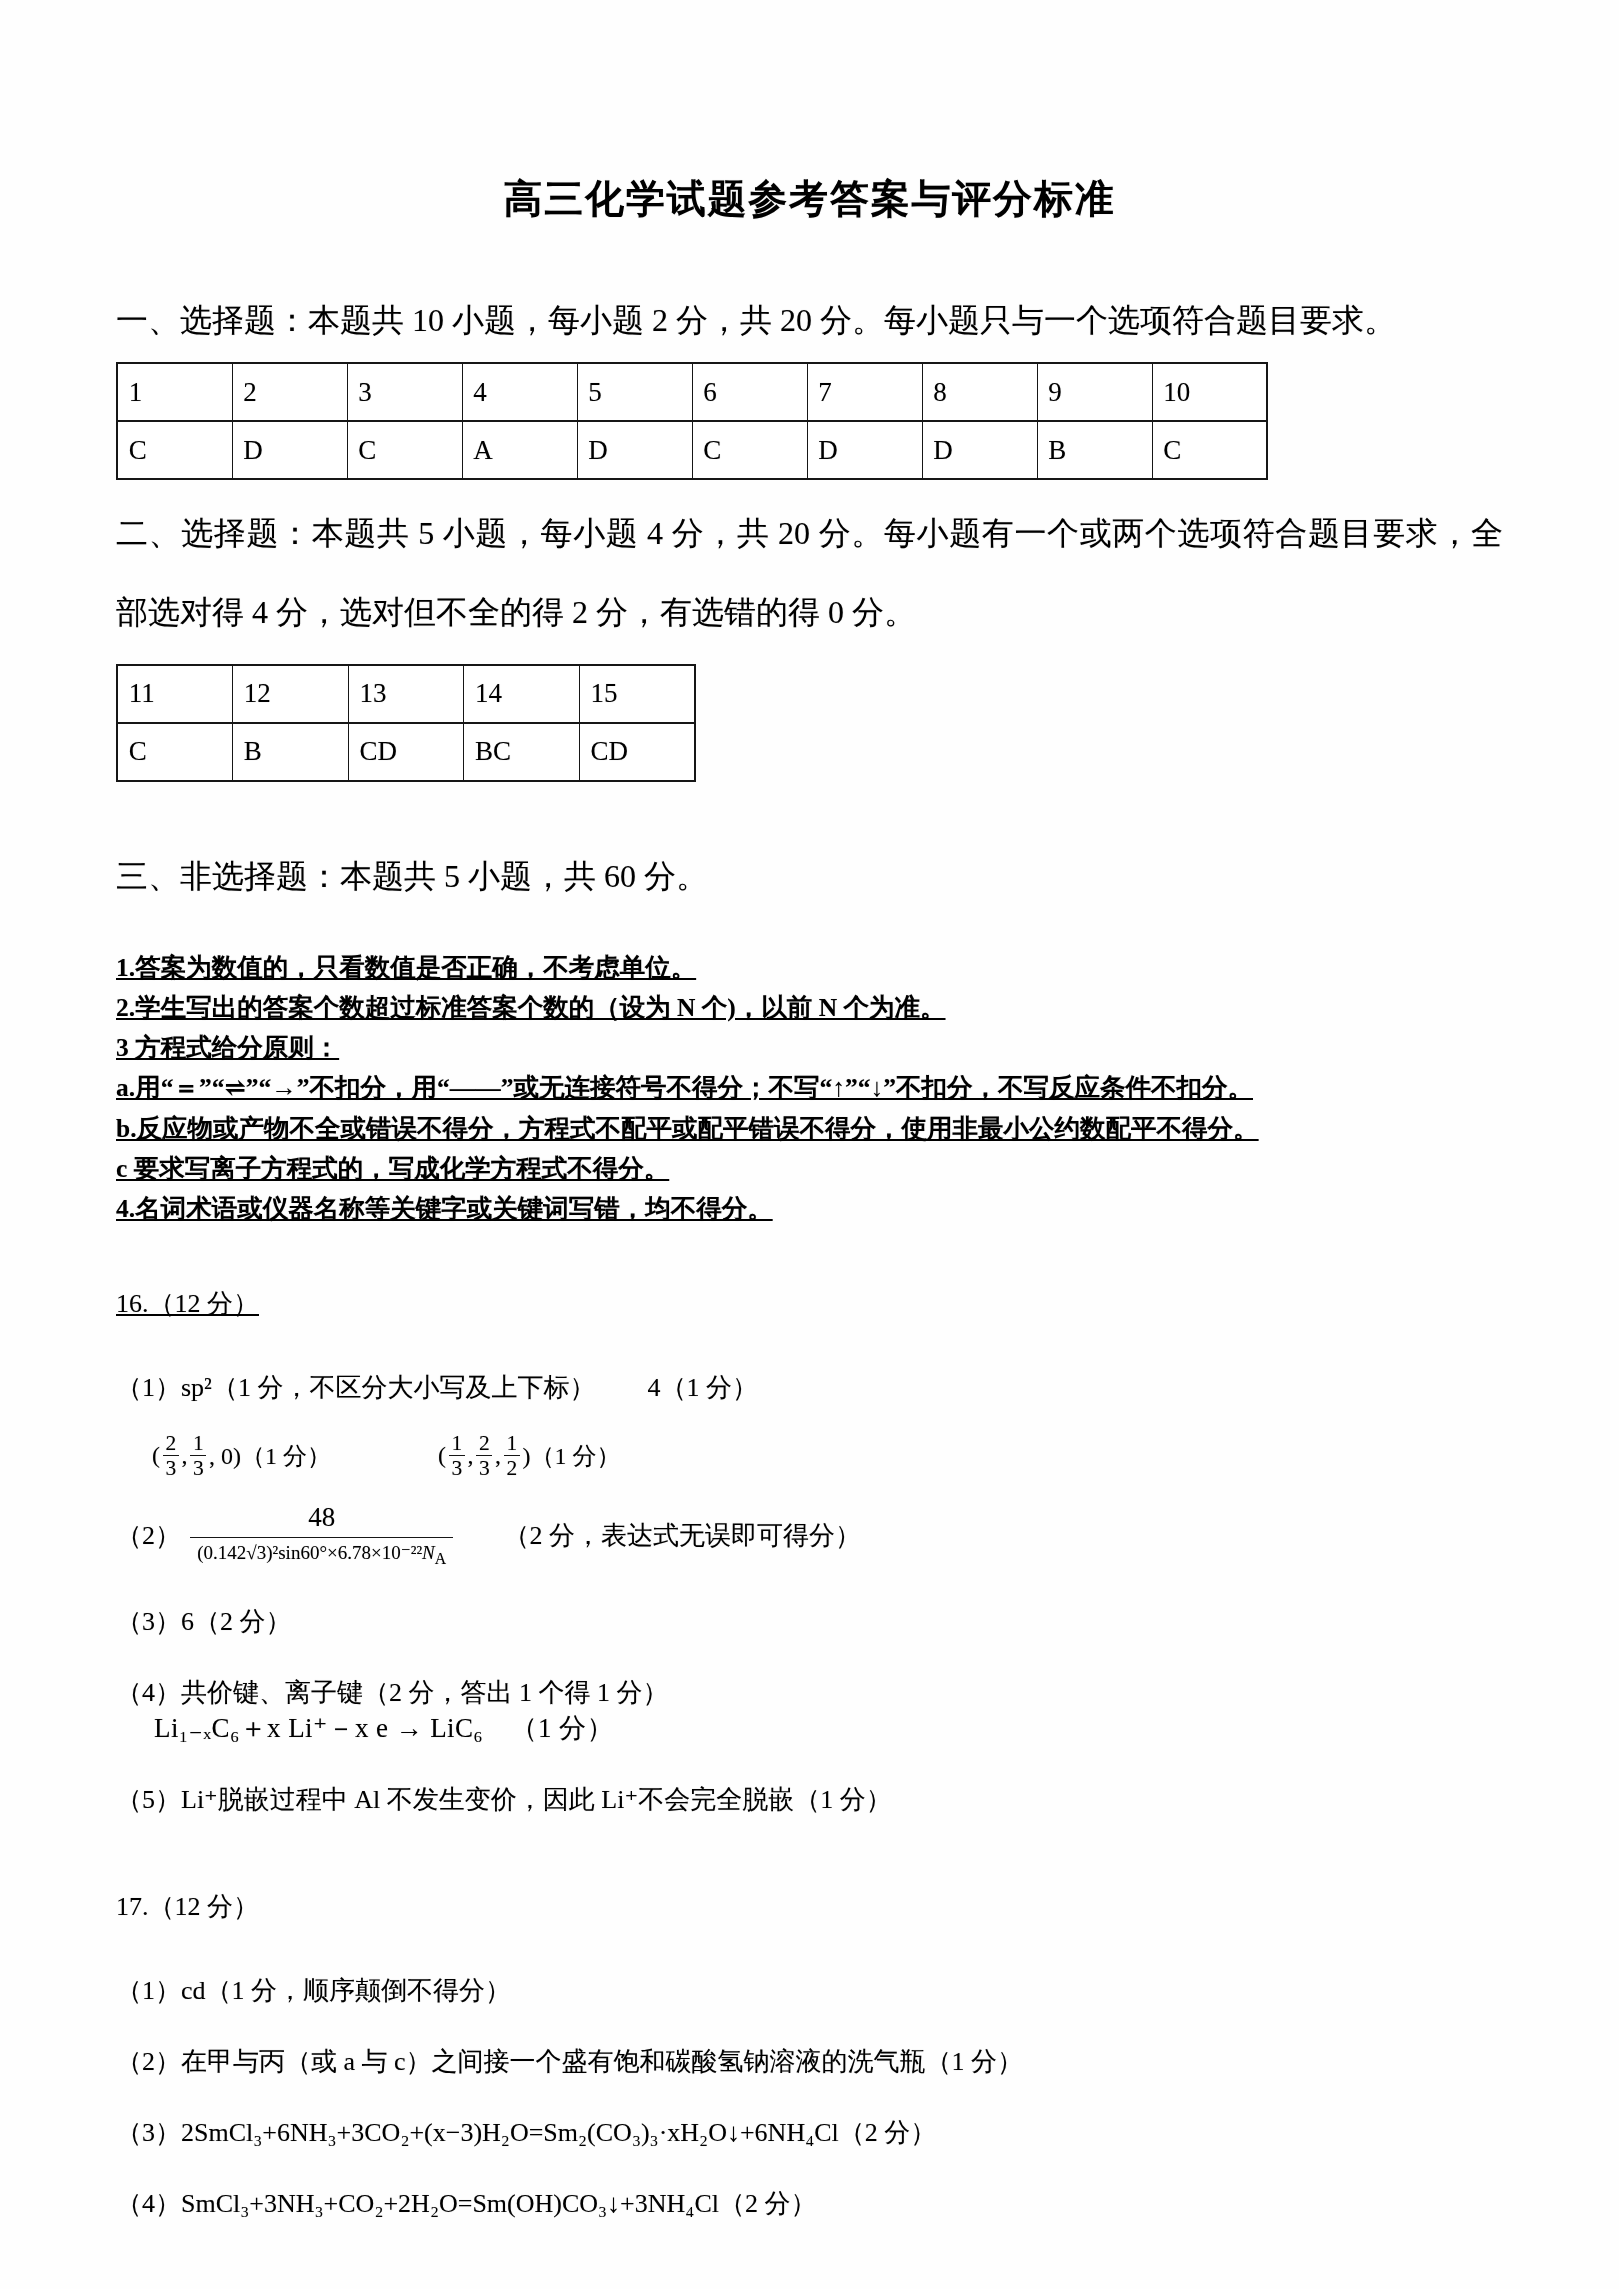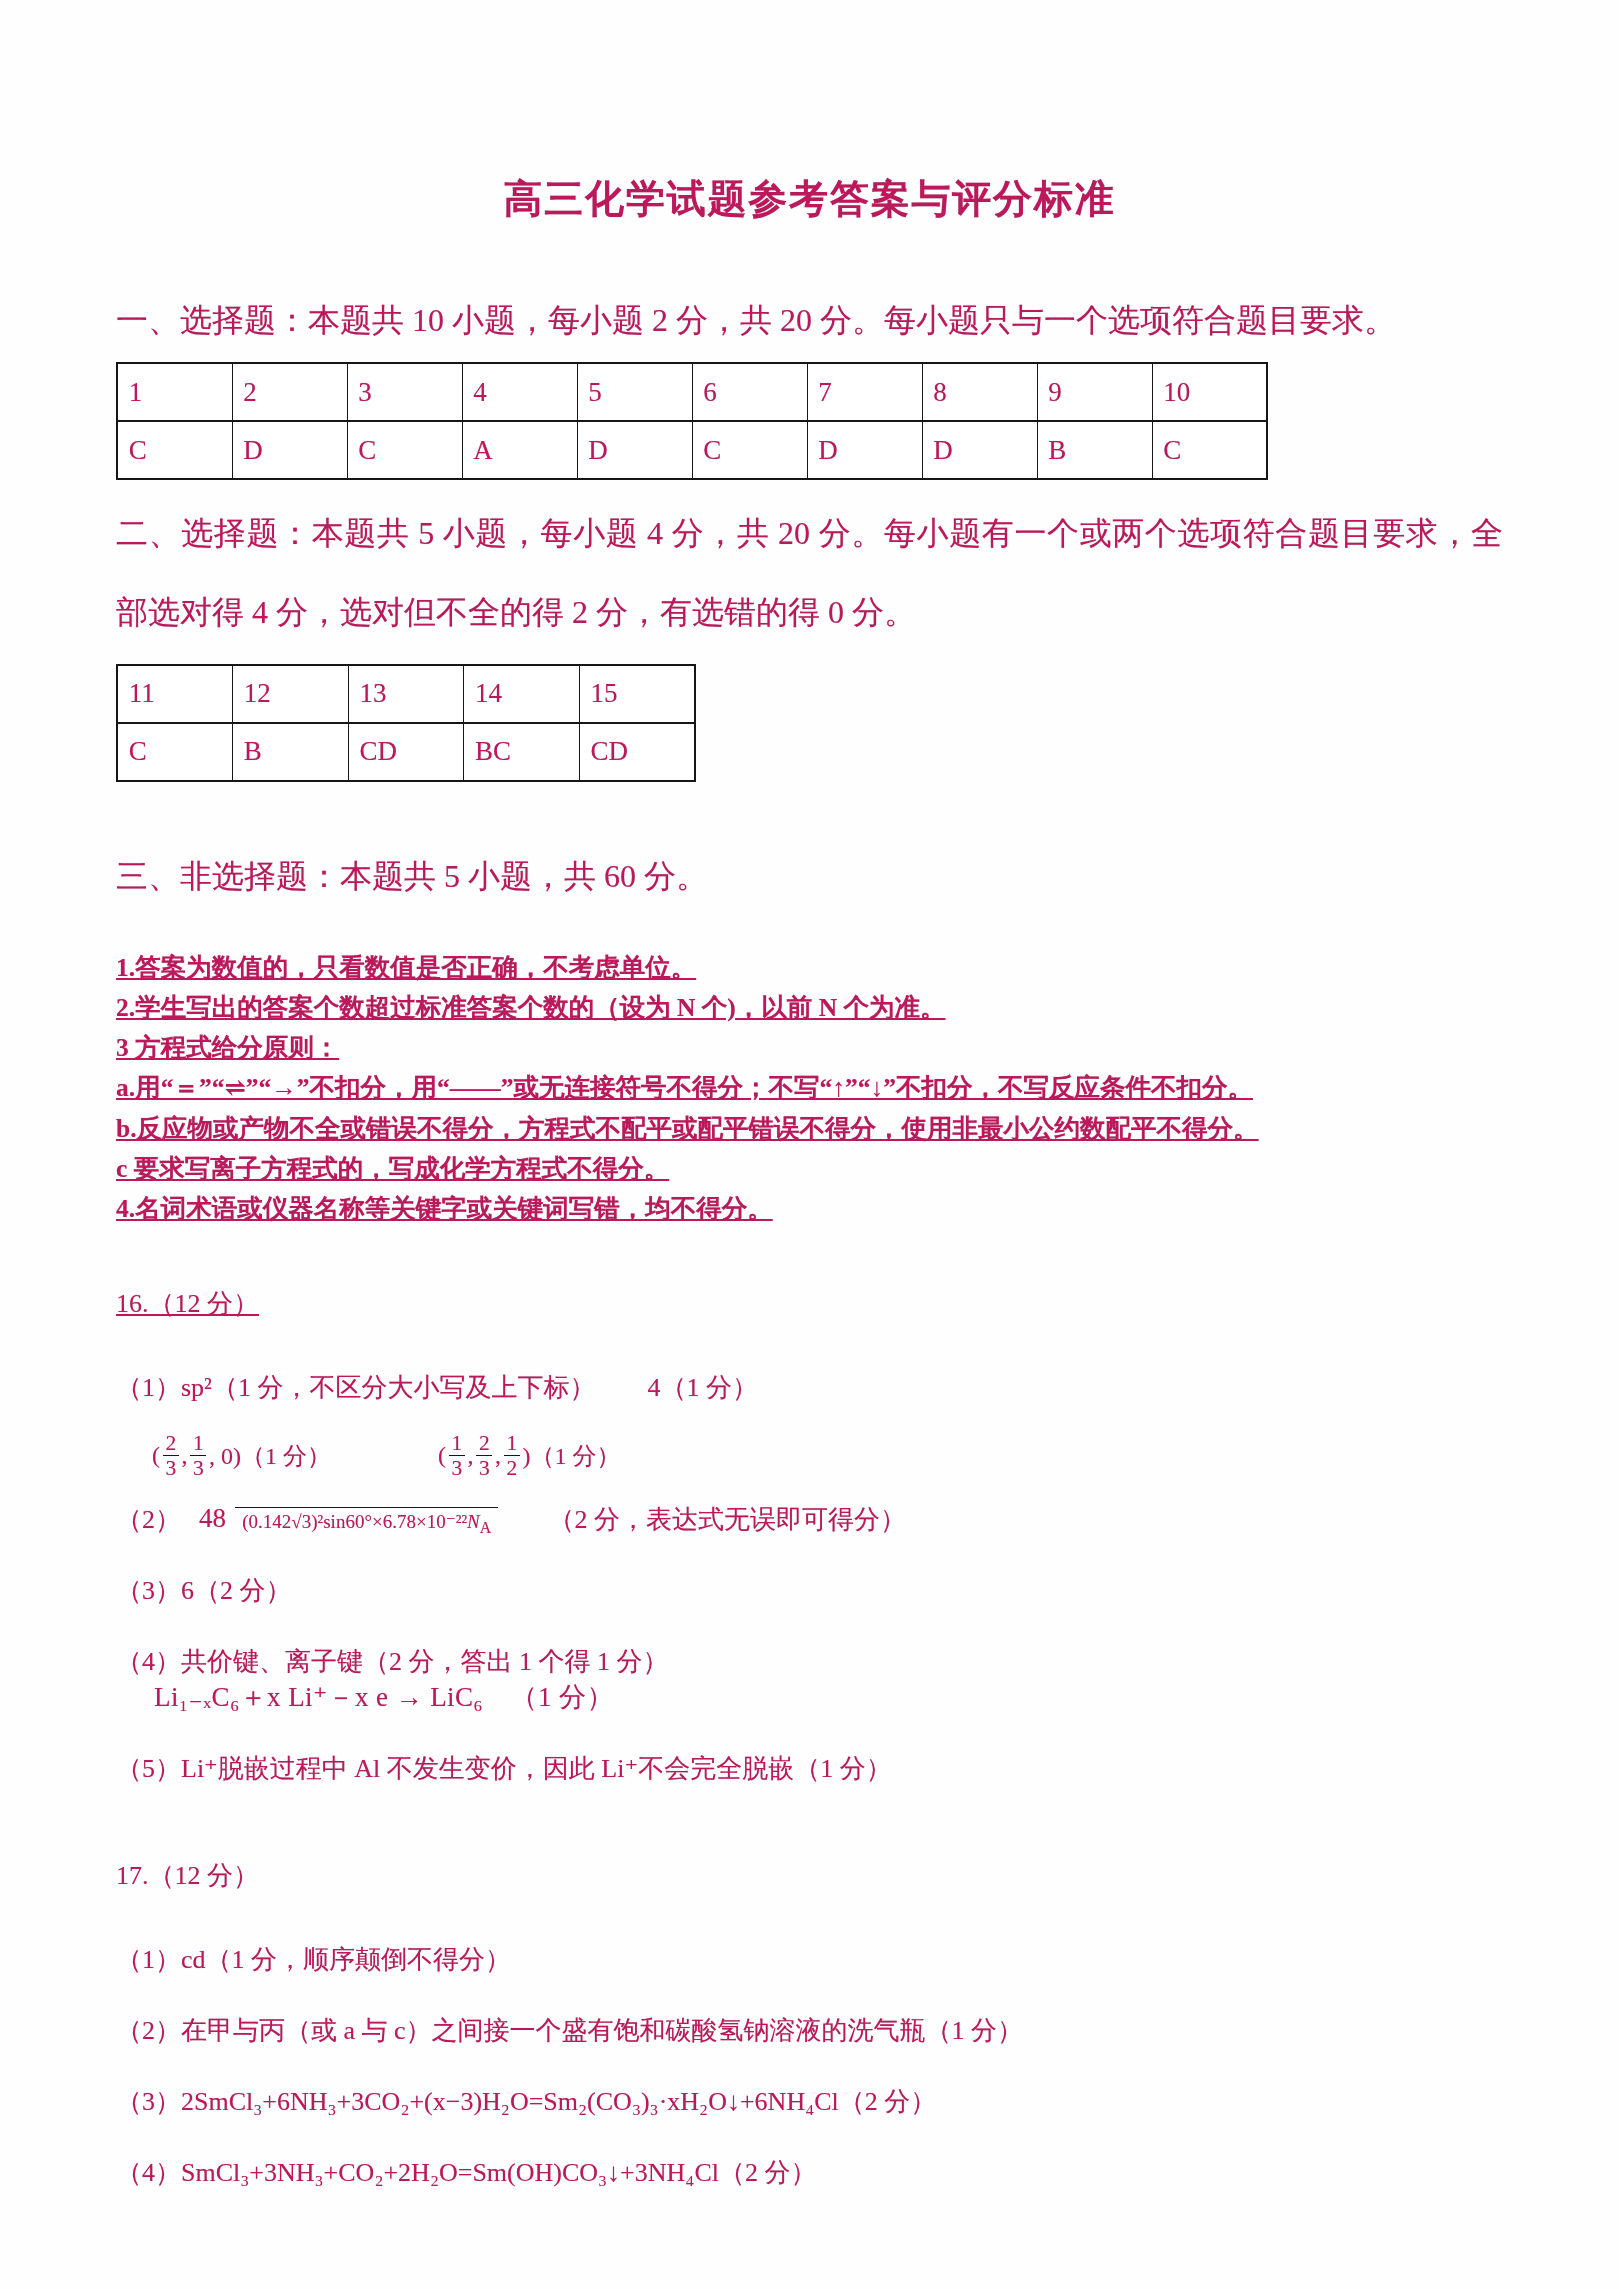--- a/index.html
+++ b/index.html
@@ -4,21 +4,21 @@
 <style>
   html, body { margin: 0; padding: 0; background: #ffffff; }
   .page {
     position: relative;
     width: 1619px;
     min-height: 2289px;
     margin: 0 auto;
     box-sizing: border-box;
     padding: 0 116px 54px 116px;
     background: #fefefe;
-    color: #be185d;
+    color: #000000;
     font-family: "Liberation Serif", "DejaVu Serif", serif;
     text-shadow: 0 0 0.9px rgba(20,20,20,0.30);
     overflow: hidden;
   }
   .doc-title {
     margin-top: 172px;
     text-align: center;
     font-size: 39px;
     font-weight: bold;
     letter-spacing: 1.8px;
@@ -66,22 +66,22 @@
     margin: 0 2.7px;
     font-size: 21.5px;
     line-height: 1.05;
   }
   .frac .fd { border-top: 1.8px solid #161616; padding: 0.9px 2.7px 0 2.7px; }
   .frac .fn { padding: 0 2.7px 0.9px 2.7px; }
 
   .formula-row { margin-top: 23px; display: flex; align-items: center; }
   .bigfrac {
     display: inline-flex;
-    flex-direction: row;
-    align-items: flex-end;
+    flex-direction: column;
+    align-items: center;
     margin: 0 9px;
     line-height: 1.15;
   }
   .bigfrac .bfn { font-size: 27px; padding: 0 9px 3.6px 9px; }
   .bigfrac .bfd { border-top: 1.8px solid #161616; padding: 3.6px 7.2px 0 7.2px; font-size: 19px; white-space: nowrap; }
   .bigfrac .bfd i { font-style: italic; }
   .formula-note { margin-left: 41px; }
 
   .equation-line { margin-left: 38px; font-size: 27px; letter-spacing: 0.4px; }
 </style>

